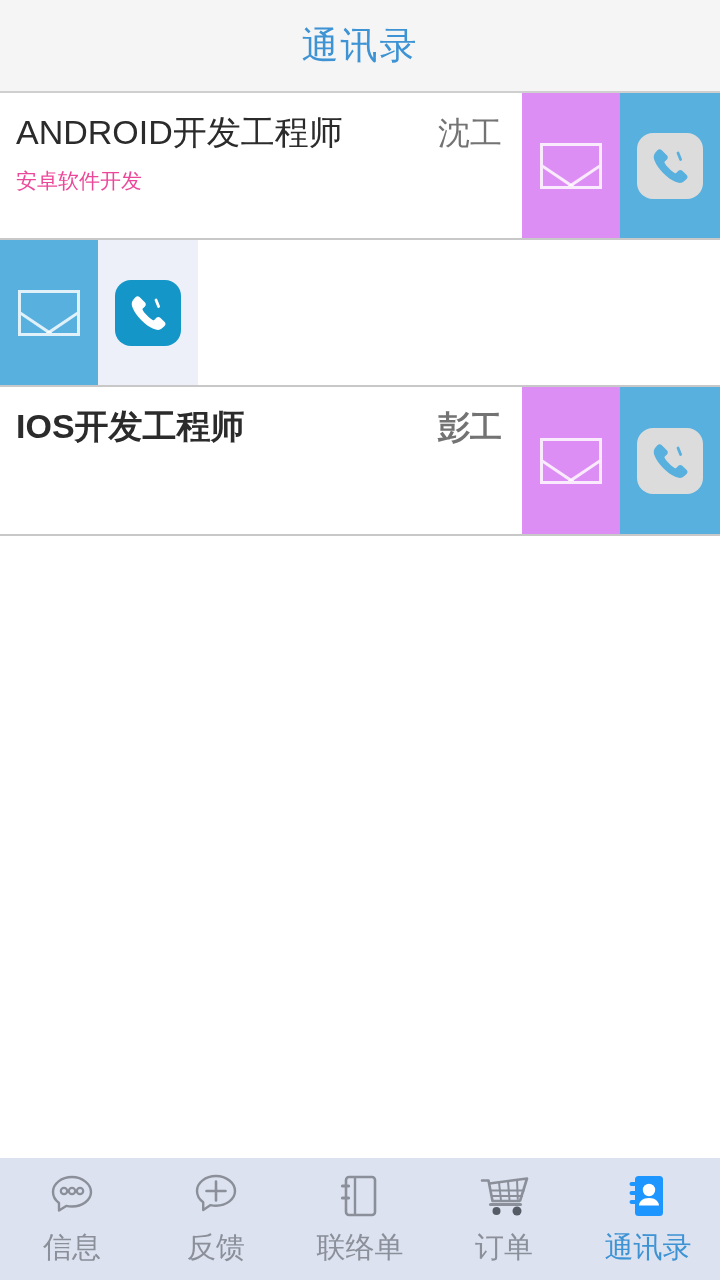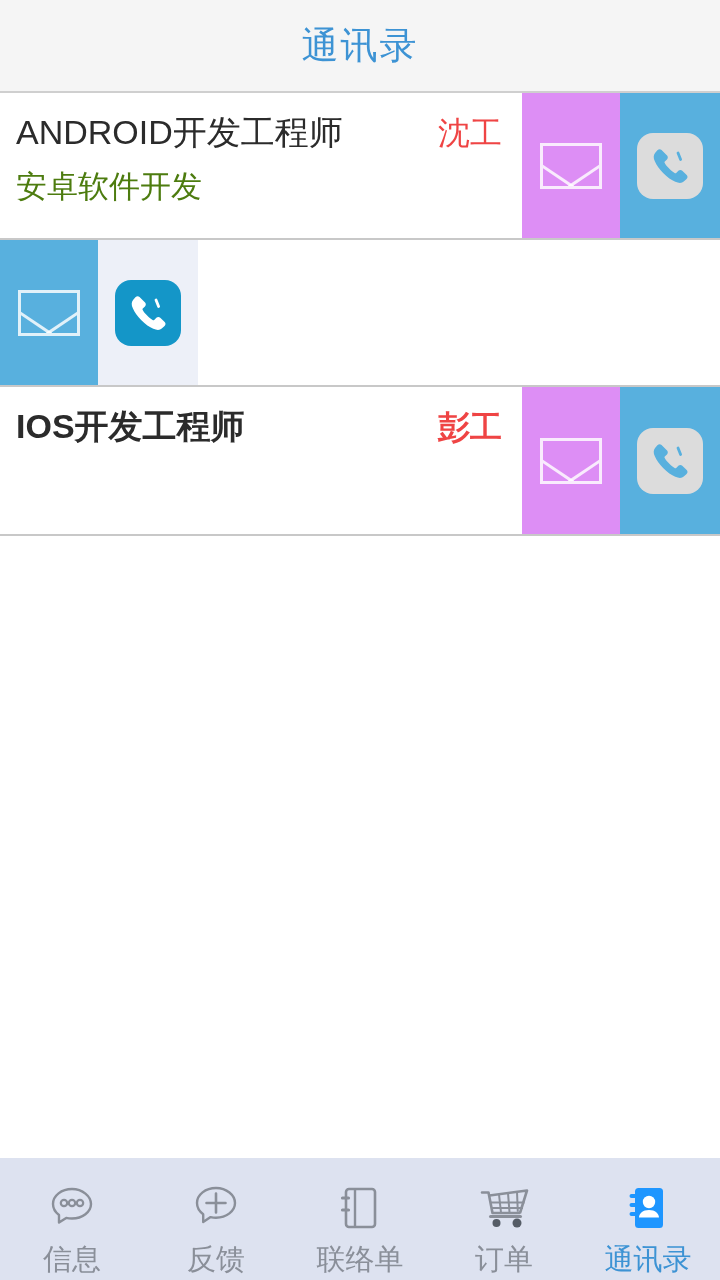--- a/index.html
+++ b/index.html
@@ -72,30 +72,30 @@
     gap: 25px;
   }
   .row-title {
     font-size: 34px;
     color: #2b2b2b;
     line-height: 1.25;
     white-space: nowrap;
   }
   .row-person {
     font-size: 32px;
-    color: #ef4444;
+    color: #737373;
     line-height: 1.25;
     white-space: nowrap;
     padding-right: 2px;
     margin-left: 12px;
   }
   .row-sub {
     margin-top: 14px;
-    font-size: 31px;
-    color: #4d7c0f;
+    font-size: 21px;
+    color: #ec4899;
     line-height: 1.2;
     white-space: nowrap;
   }
 
   
   .action {
     width: 98px;
     min-width: 98px;
     display: flex;
     align-items: center;
@@ -150,21 +150,21 @@
   }
 
   
   .tabbar {
     height: 122px;
     min-height: 122px;
     background: #dde2f0;
     display: flex;
     align-items: flex-start;
     justify-content: space-around;
-    padding-top: 20px;
+    padding-top: 8px;
     box-sizing: border-box;
   }
   .tab {
     width: 144px;
     display: flex;
     flex-direction: column;
     align-items: center;
     justify-content: flex-start;
   }
   .tab-icon {

